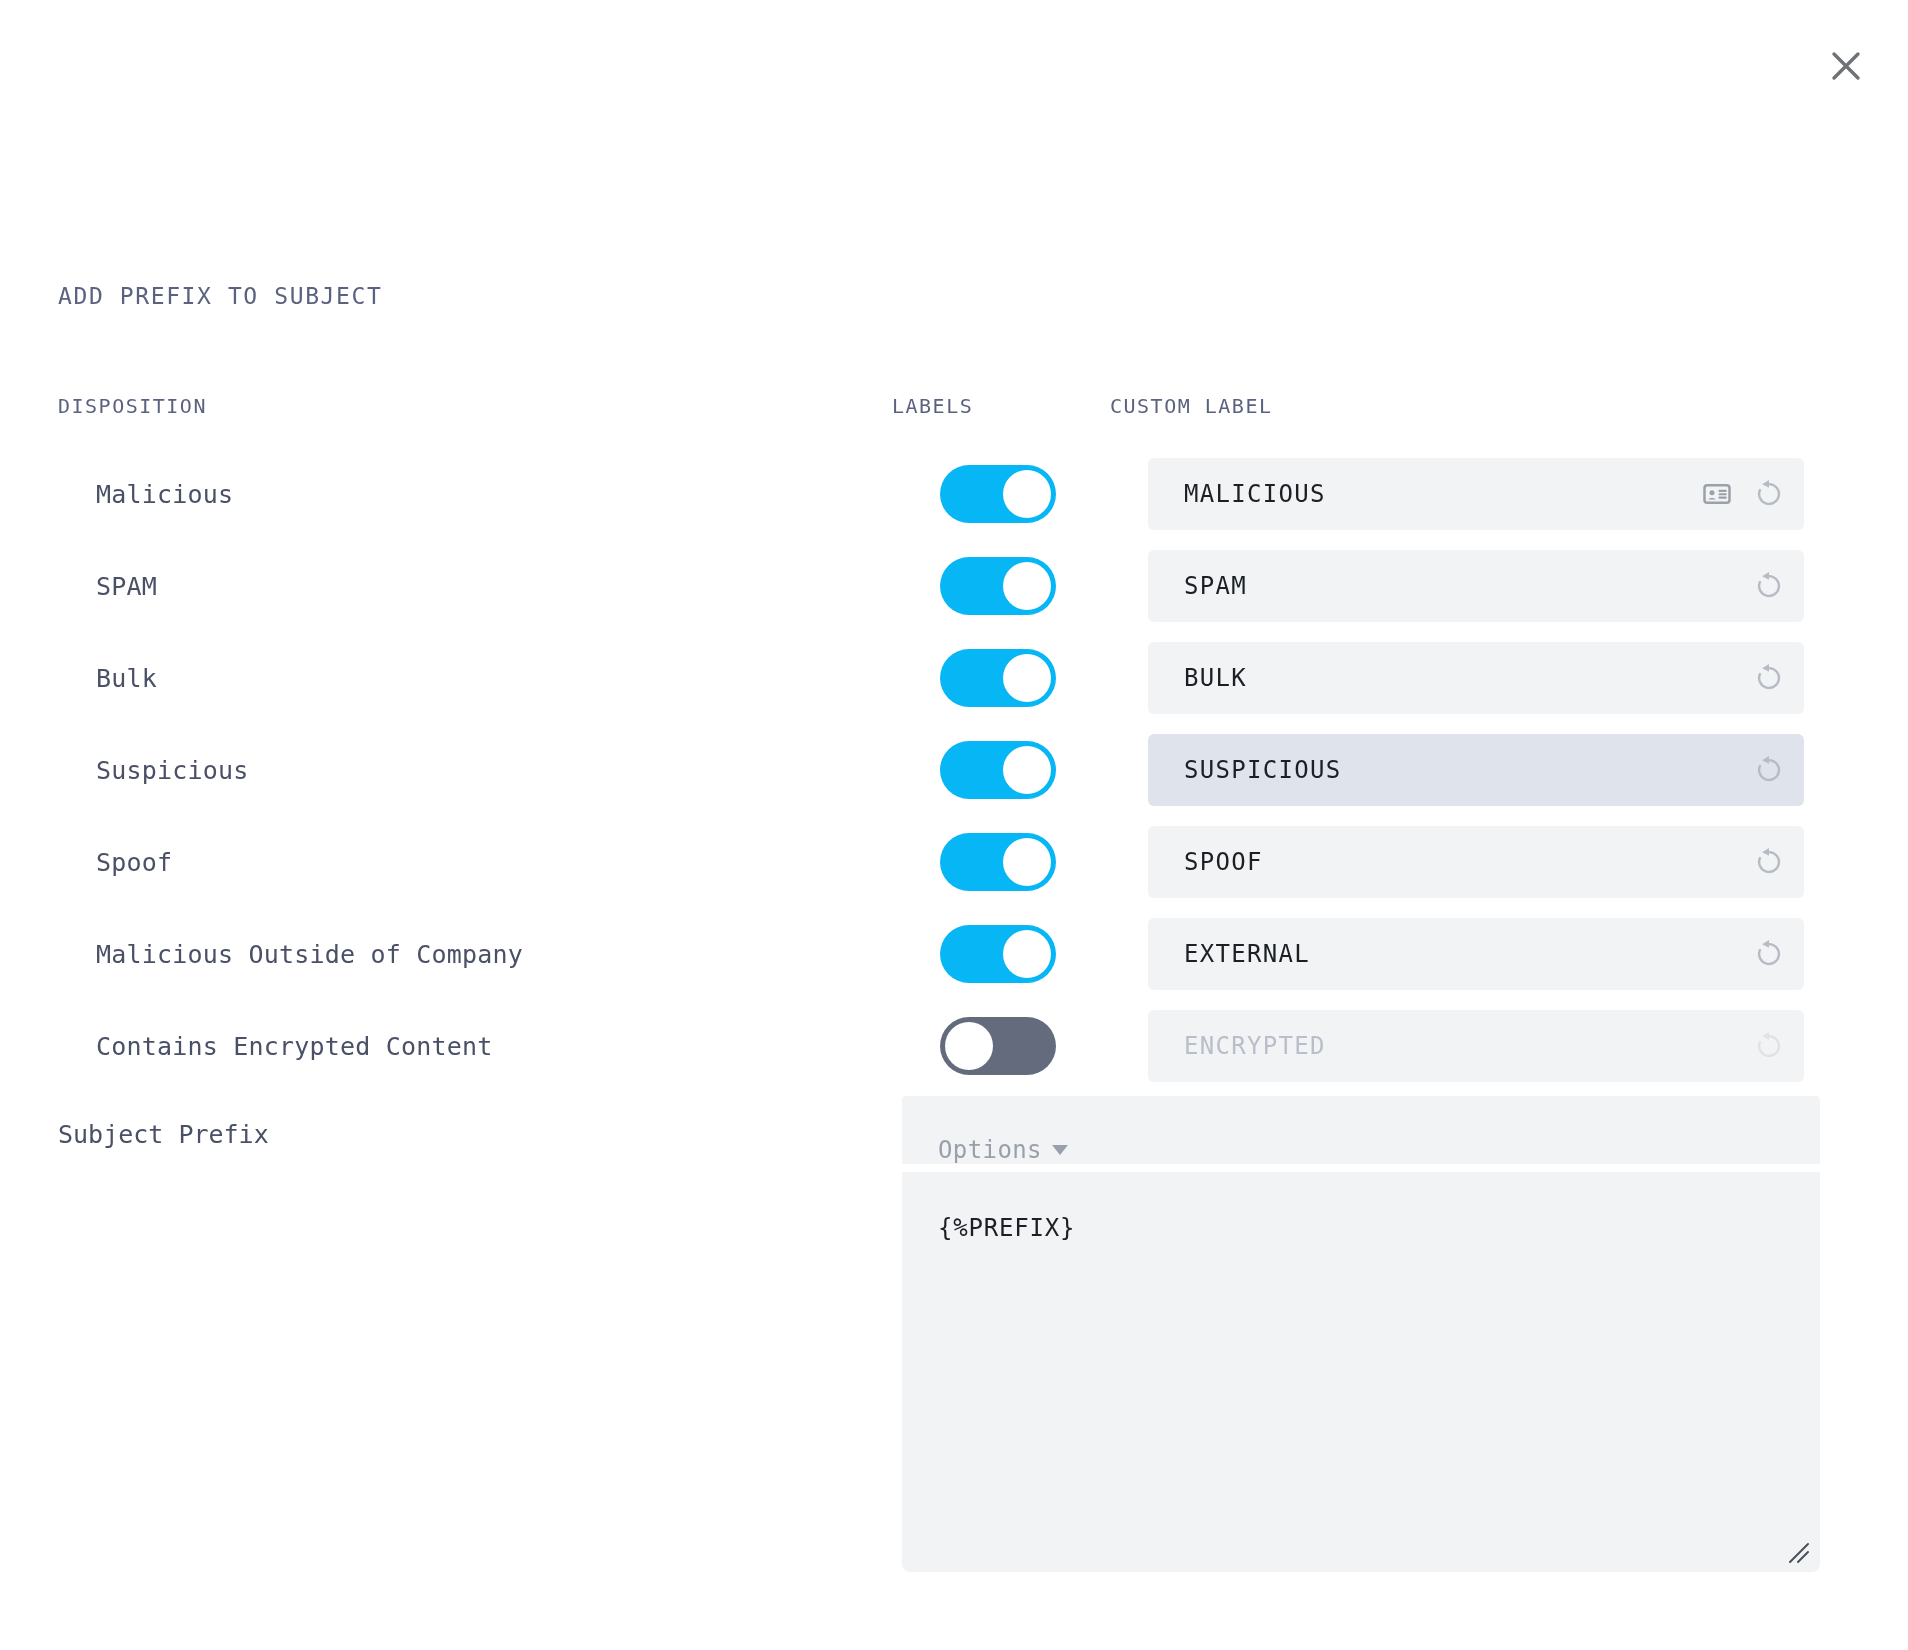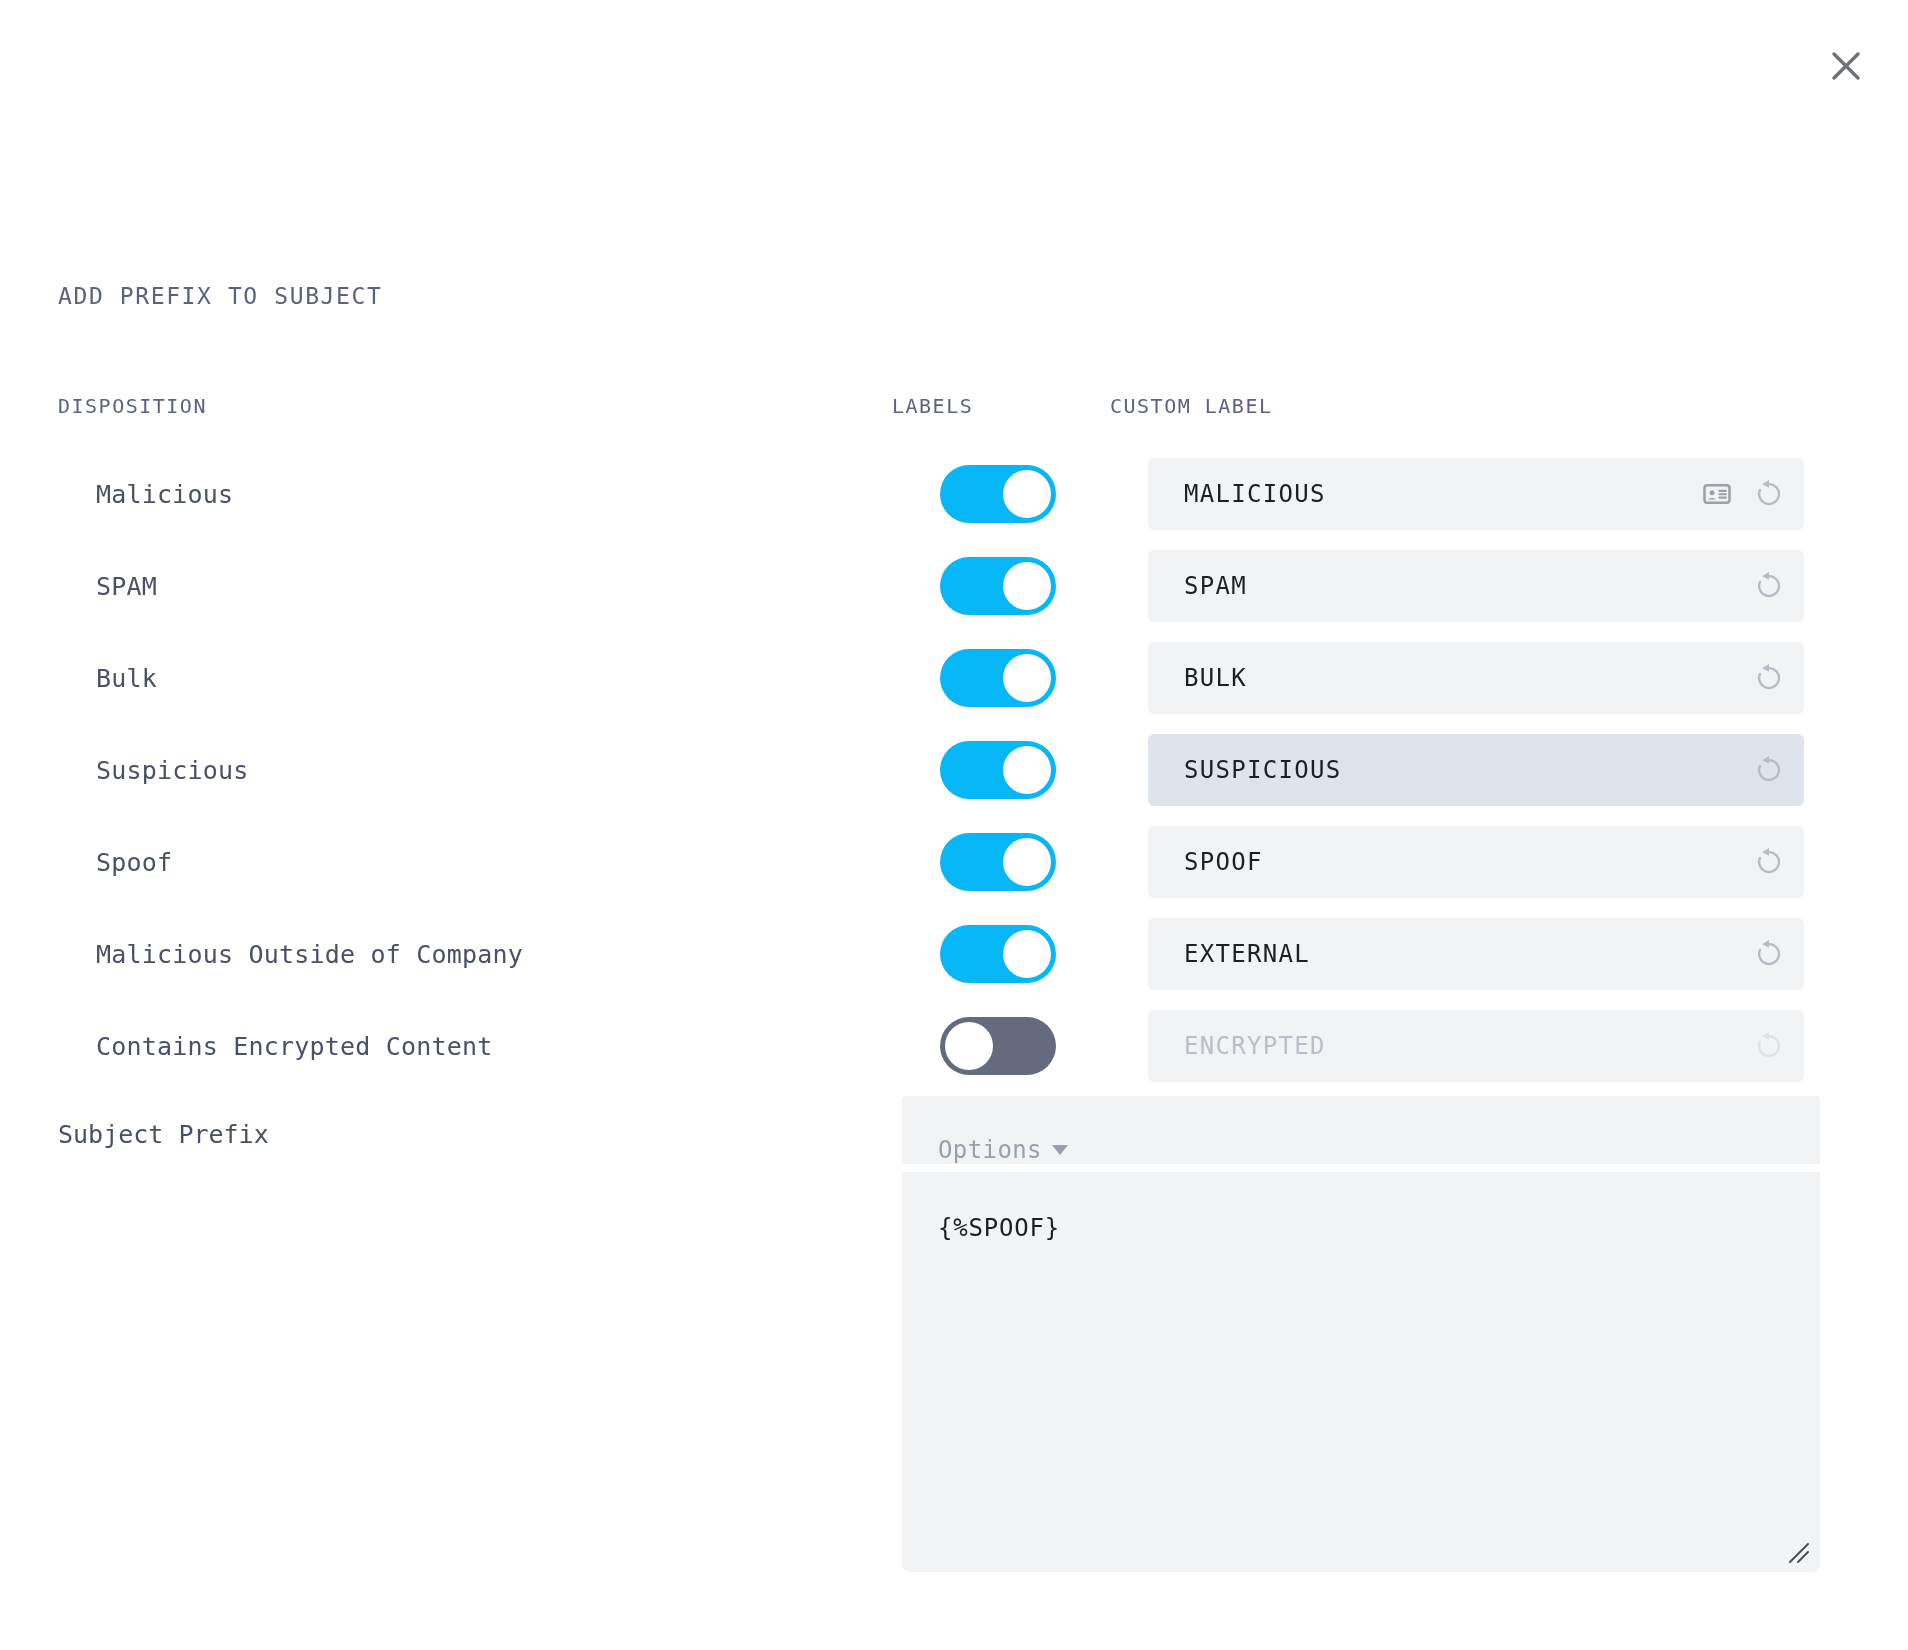--- a/index.html
+++ b/index.html
@@ -413,19 +413,19 @@
 <div class="prefix-label">Subject Prefix</div>
 
 <div class="options-bar">
   <button class="options-trigger">
     <span class="options-text">Options</span>
     <span class="caret"></span>
   </button>
 </div>
 
 <div class="prefix-textarea">
-  <div class="ta-text">{%SPOOF}</div>
+  <div class="ta-text">{%PREFIX}</div>
   <span class="resize-grip">
     <svg width="26" height="26" viewBox="0 0 26 26" aria-hidden="true">
       <path d="M24 6 L6 24 M24 14 L14 24" stroke="#4a5058" stroke-width="2" stroke-linecap="round" fill="none"></path>
     </svg>
   </span>
 </div>
 
 </body></html>

